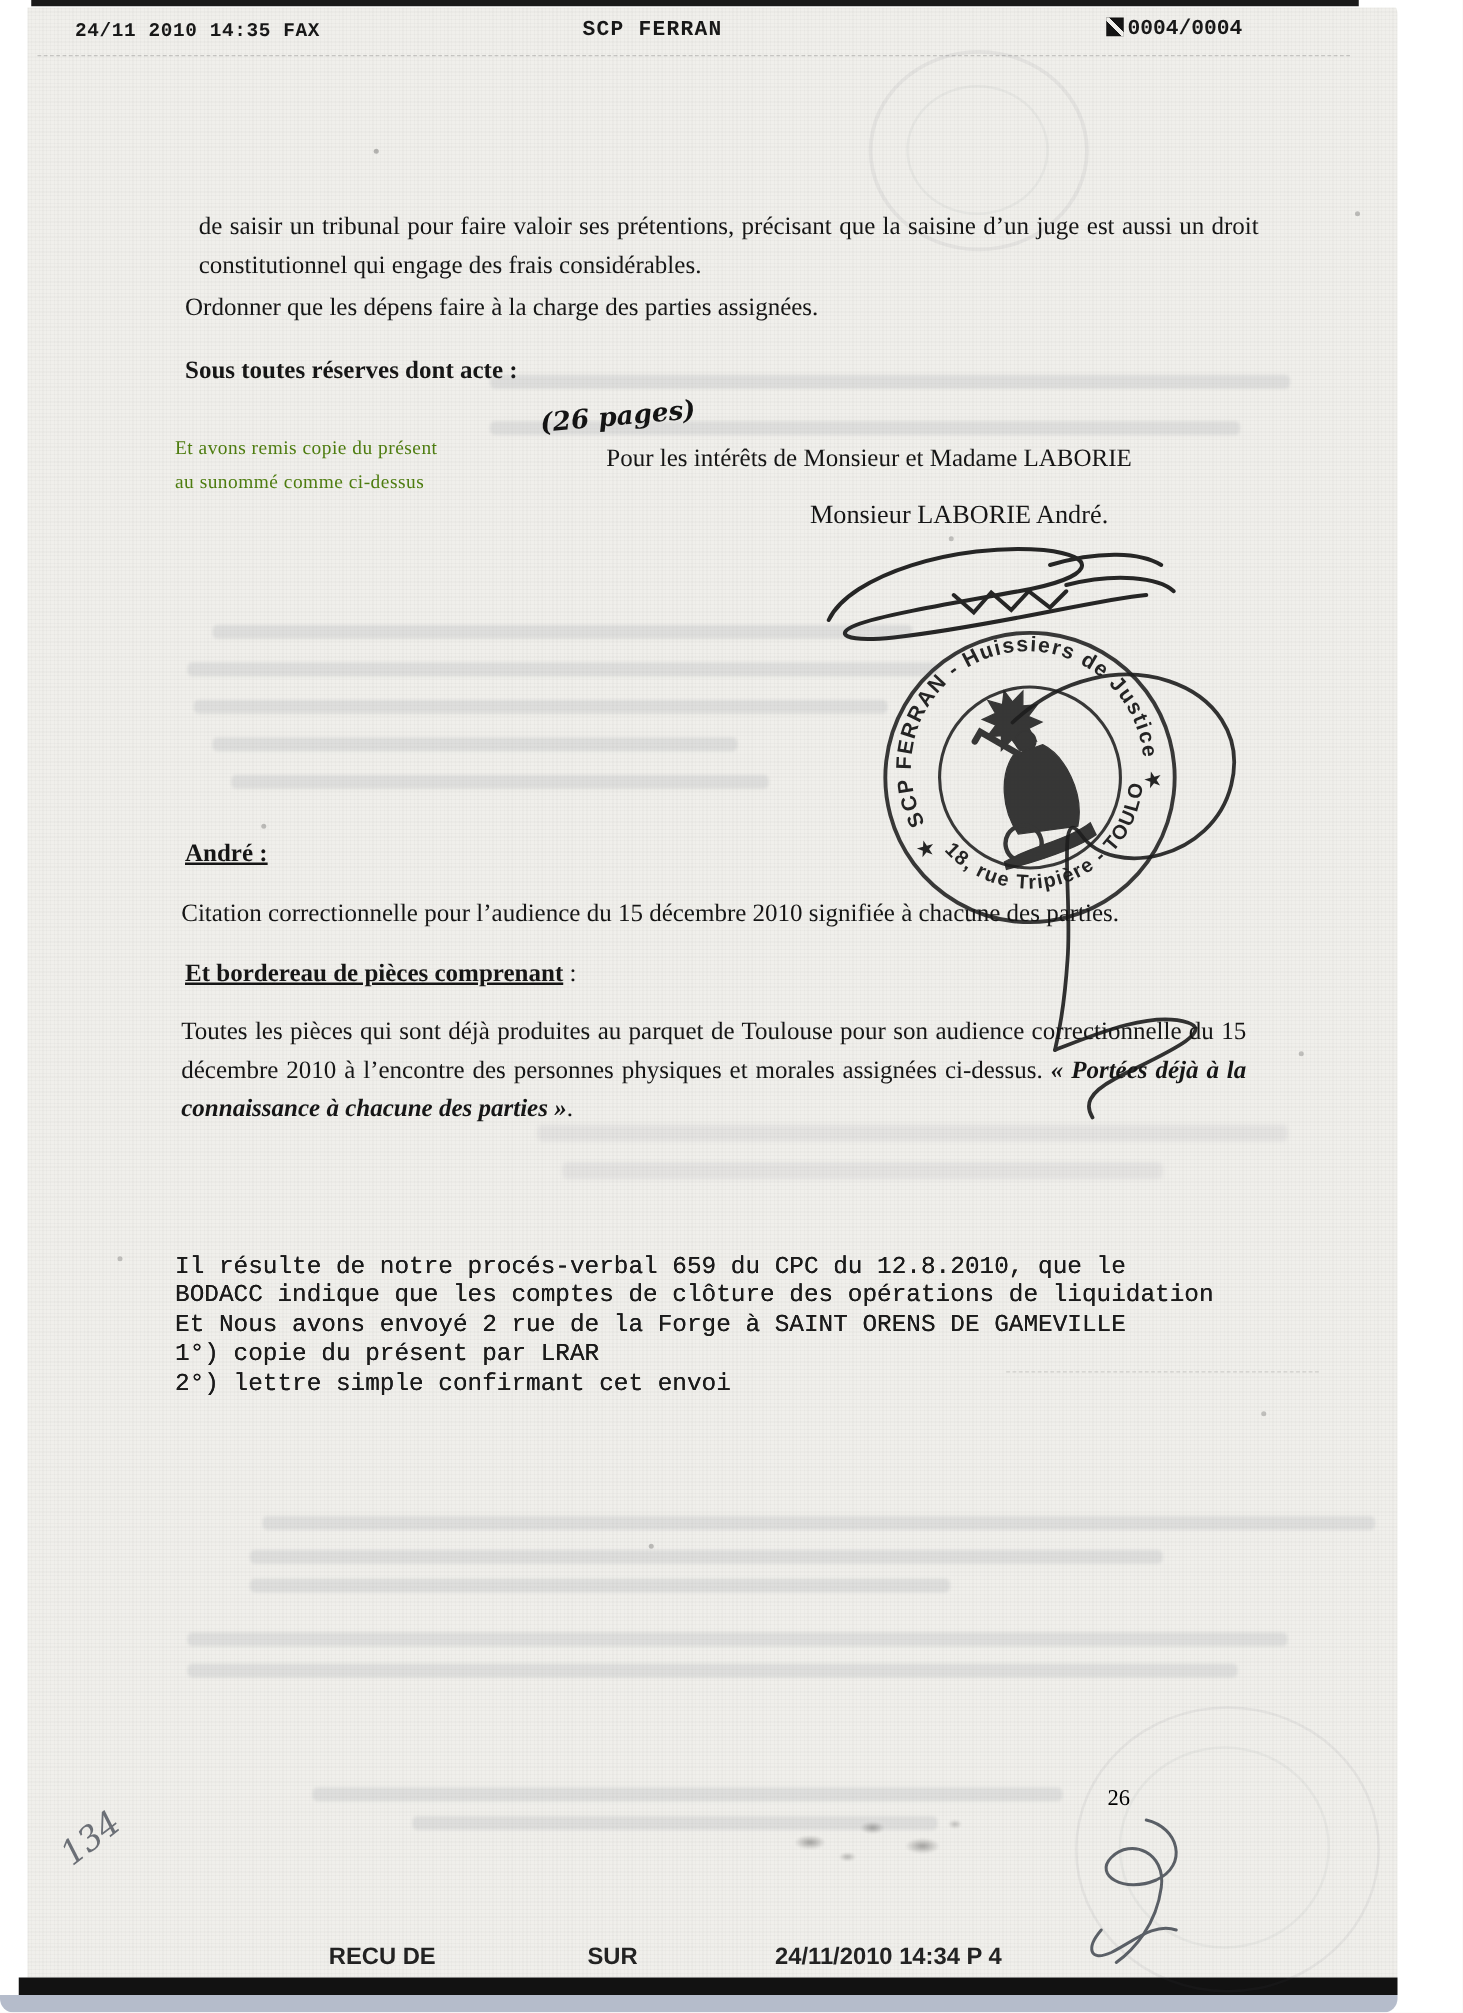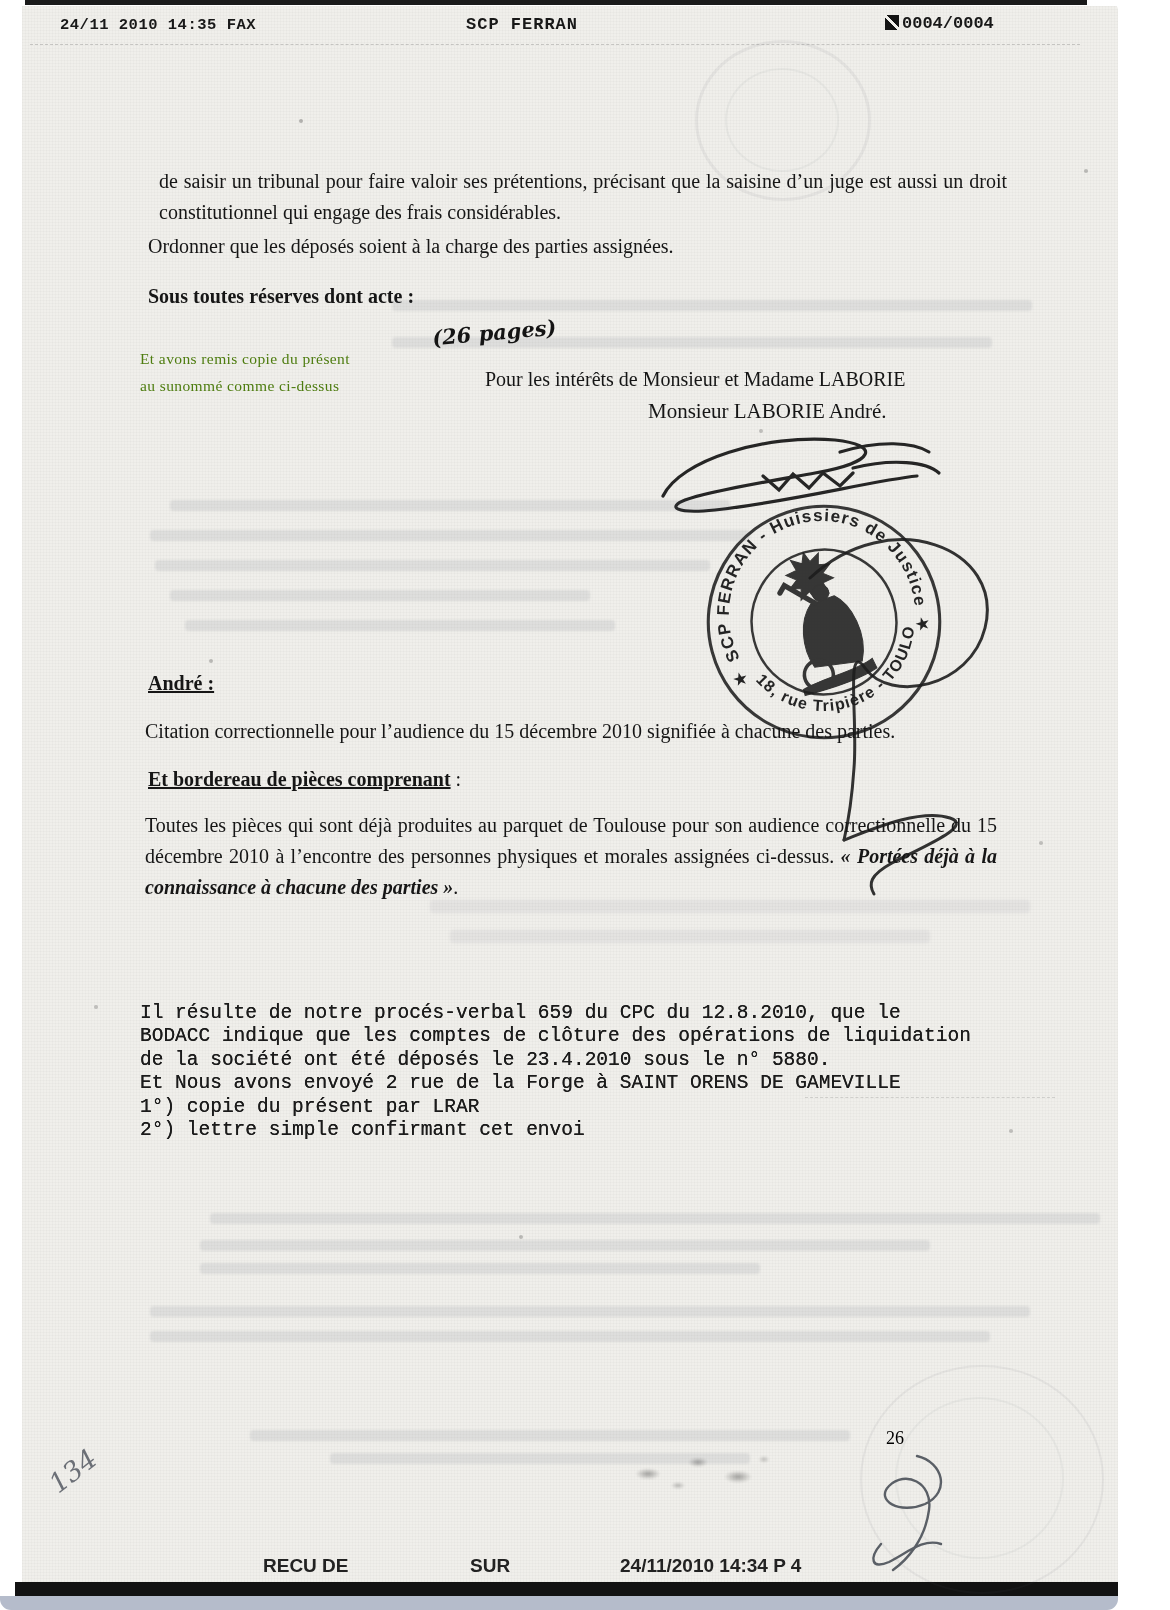--- a/index.html
+++ b/index.html
@@ -45,32 +45,32 @@
   <div class="abs hdr" style="left:885px;top:14px;font-size:17px;">
     <span class="fax-icon"></span><span>0004/0004</span>
   </div>
   <div class="rule-dash" style="left:30px;top:44px;width:1050px;opacity:.6;"></div>
 
   <div class="ghost-circle" style="left:695px;top:40px;width:170px;height:155px;"></div>
   <div class="ghost-circle-inner" style="left:725px;top:68px;width:110px;height:100px;"></div>
 
   <div class="abs para just" style="left:145px;top:166px;width:848px;margin-left:14px;">de saisir un tribunal pour faire valoir ses prétentions, précisant que la saisine d’un juge est aussi un droit constitutionnel qui engage des frais considérables.</div>
 
-  <div class="abs para" style="left:148px;top:231px;width:860px;">Ordonner que les déposés soient à la charge des parties assignées.</div>
+  <div class="abs para" style="left:148px;top:231px;width:860px;">Ordonner que les dépens faire à la charge des parties assignées.</div>
 
   <div class="abs para" style="left:148px;top:281px;font-weight:bold;">Sous toutes réserves dont acte :</div>
 
   <div class="ghost" style="left:392px;top:300px;width:640px;"></div>
   <div class="ghost" style="left:392px;top:337px;width:600px;"></div>
 
   <div class="abs type" style="left:140px;top:334px;">Et avons remis copie du présent</div>
   <div class="abs type" style="left:140px;top:361px;">au sunommé comme ci-dessus</div>
   <div class="abs hand" style="left:432px;top:320px;font-size:21px;transform:rotate(-5deg);font-family:'DejaVu Serif',serif;">(26 pages)</div>
 
-  <div class="abs para" style="left:485px;top:364px;">Pour les intérêts de Monsieur et Madame LABORIE</div>
+  <div class="abs para" style="left:485px;top:352px;">Pour les intérêts de Monsieur et Madame LABORIE</div>
 
   <div class="abs para" style="left:648px;top:396px;font-weight:normal;font-size:21px;">Monsieur LABORIE André.</div>
 
   <svg class="abs" style="left:645px;top:418px;" width="300" height="110" viewBox="0 0 300 110">
     <g fill="none" stroke="#151515" stroke-width="3.2" stroke-linecap="round" opacity=".92">
       <path d="M18,78 C35,42 120,16 190,22 C235,27 232,44 170,55 C120,64 60,74 40,82 C22,89 30,96 70,92 C150,83 230,62 272,58"></path>
       <path d="M118,58 l16,14 l14,-16 l16,14 l14,-15 l17,13 l13,-13"></path>
       <path d="M195,34 C235,22 268,24 284,34"></path>
       <path d="M208,50 C248,40 282,44 294,55"></path>
     </g>
@@ -128,21 +128,20 @@
   <div class="abs para just" style="left:145px;top:810px;width:852px;">
     <span>Toutes les pièces qui sont déjà produites au parquet de Toulouse pour son audience correctionnelle du 15 décembre 2010 à l’encontre des personnes physiques et morales assignées ci-dessus. </span><span style="font-weight:bold;font-style:italic;">« Portées déjà à la connaissance à chacune des parties »</span><span>.</span>
   </div>
 
   <div class="ghost2" style="left:430px;top:900px;width:600px;"></div>
   <div class="ghost2" style="left:450px;top:930px;width:480px;"></div>
 
   <div class="abs" style="left:140px;top:1002px;">
     <div class="tw">Il résulte de notre procés-verbal 659 du CPC du 12.8.2010, que le</div>
     <div class="tw">BODACC indique que les comptes de clôture des opérations de liquidation</div>
-    <div class="tw">de la société ont été déposés le 23.4.2010 sous le n° 5880.</div>
     <div class="tw">Et Nous avons envoyé 2 rue de la Forge à SAINT ORENS DE GAMEVILLE</div>
     <div class="tw">1°) copie du présent par LRAR</div>
     <div class="tw">2°) lettre simple confirmant cet envoi</div>
   </div>
   <div class="rule-dash" style="left:805px;top:1097px;width:250px;opacity:.45;"></div>
 
   <div class="ghost" style="left:210px;top:1213px;width:890px;"></div>
   <div class="ghost" style="left:200px;top:1240px;width:730px;"></div>
   <div class="ghost" style="left:200px;top:1263px;width:560px;"></div>
   <div class="ghost" style="left:150px;top:1306px;width:880px;"></div>

